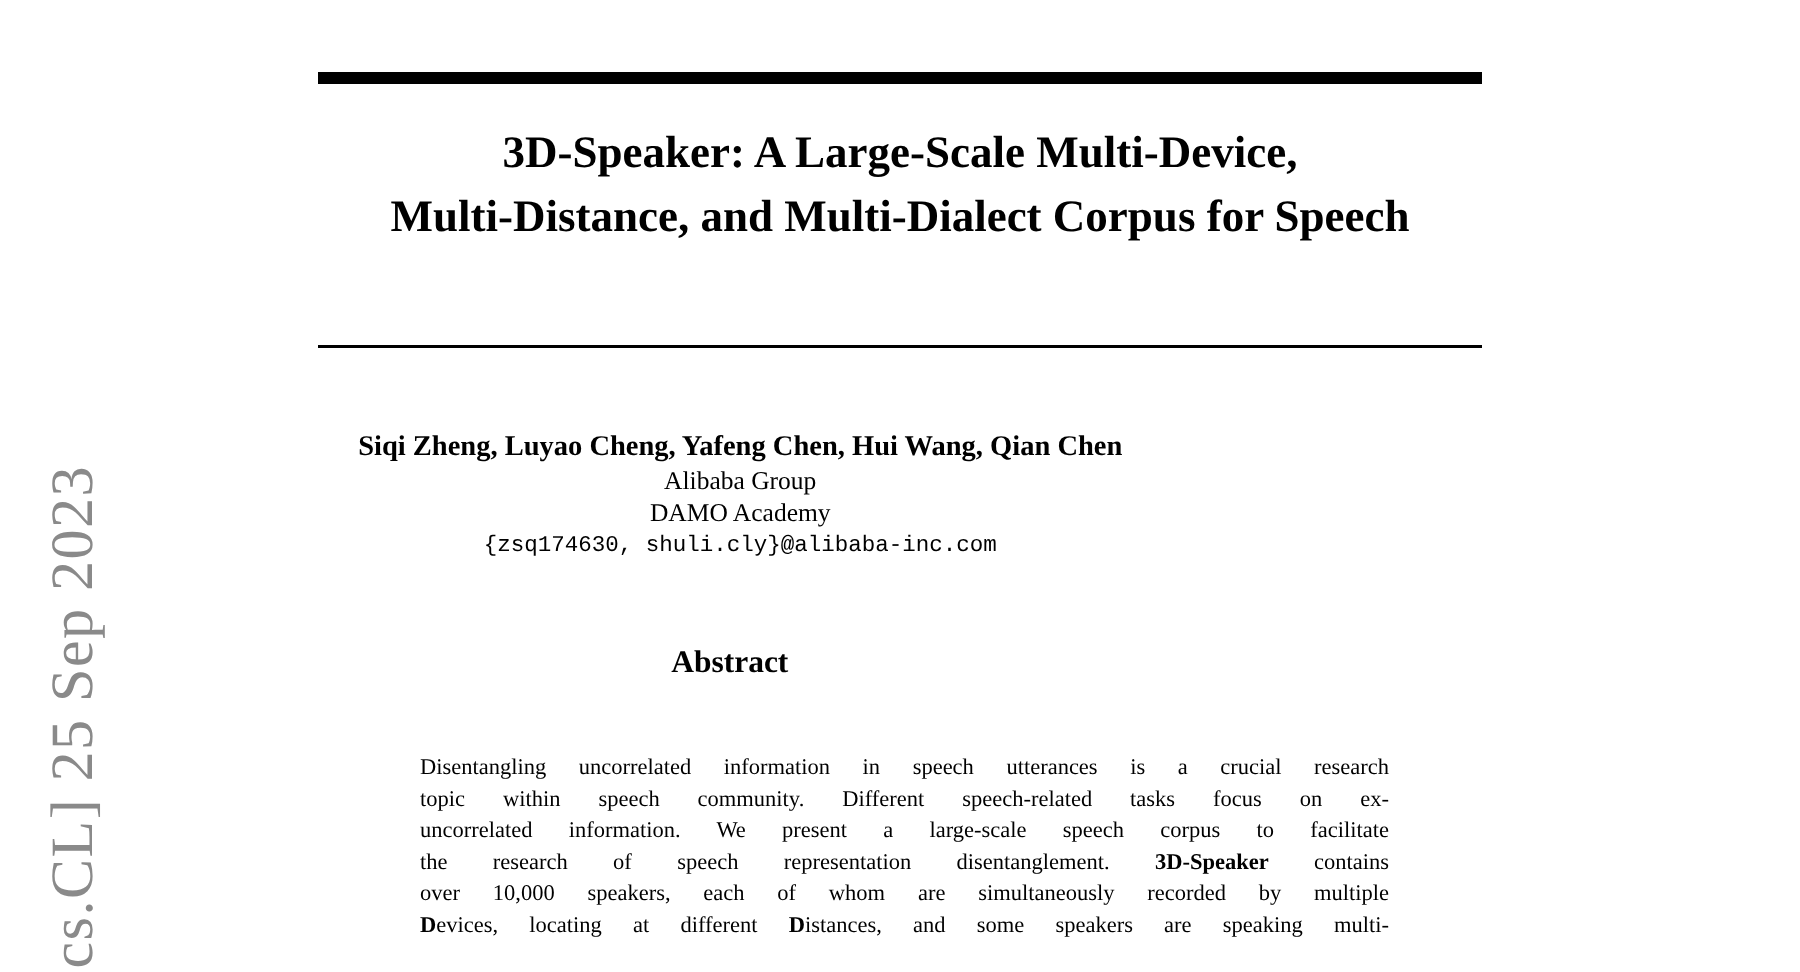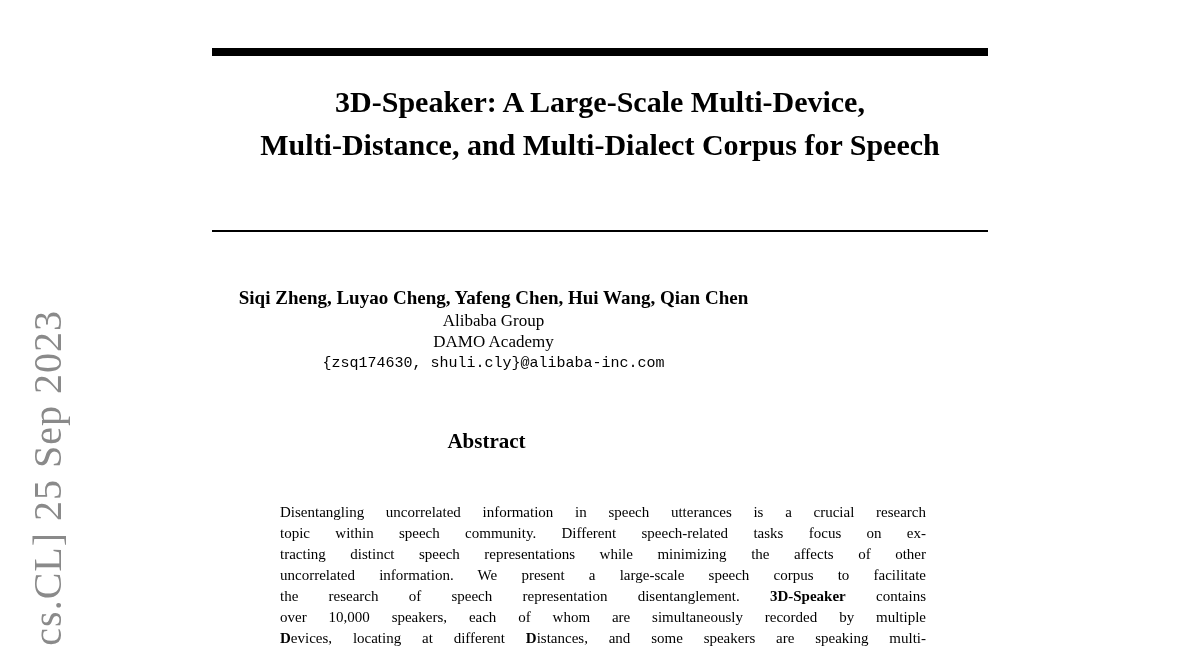--- a/index.html
+++ b/index.html
@@ -117,20 +117,19 @@
     <div class="affiliation">Alibaba Group</div>
     <div class="affiliation">DAMO Academy</div>
     <div class="email">{zsq174630, shuli.cly}@alibaba-inc.com</div>
   </div>
 
   <div class="abstract-heading">Abstract</div>
 
   <div class="abstract-body">
       <div class="abs-line"><span>Disentangling uncorrelated information in speech utterances is a crucial research</span></div>
       <div class="abs-line"><span>topic within speech community.  Different speech-related tasks focus on ex-</span></div>
-      <div class="abs-line"><span>tracting distinct speech representations while minimizing the affects of other</span></div>
       <div class="abs-line"><span>uncorrelated information.  We present a large-scale speech corpus to facilitate</span></div>
       <div class="abs-line"><span>the research of speech representation disentanglement.  </span><b>3D-Speaker</b><span> contains</span></div>
       <div class="abs-line"><span>over 10,000 speakers, each of whom are simultaneously recorded by multiple</span></div>
       <div class="abs-line"><b>D</b><span>evices, locating at different </span><b>D</b><span>istances, and some speakers are speaking multi-</span></div>
     </div>
 
 </div>
 
 </body></html>

